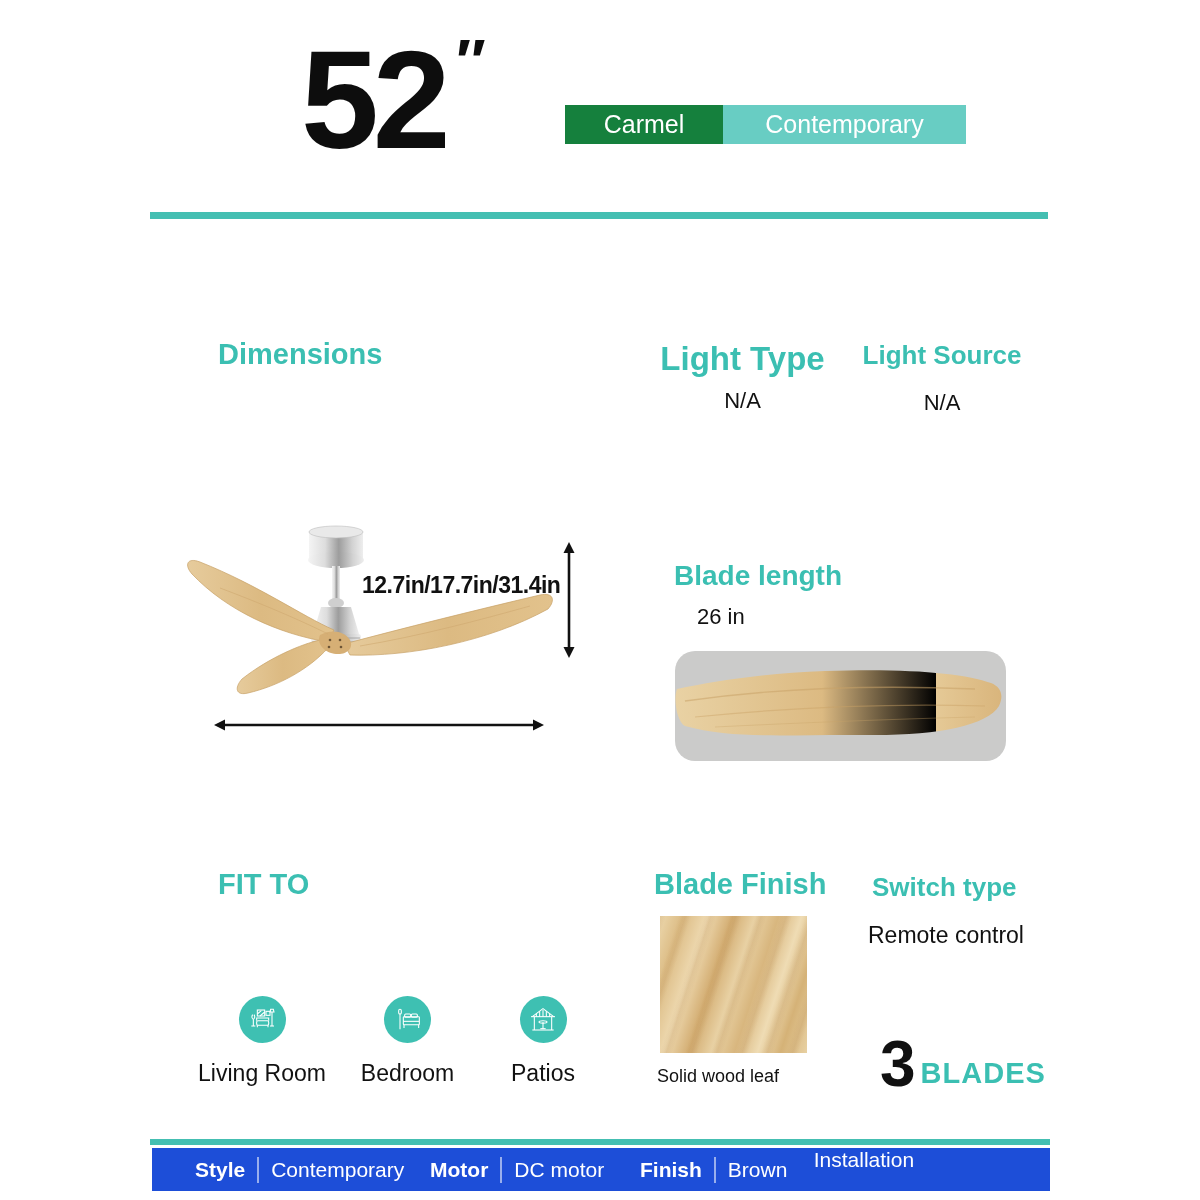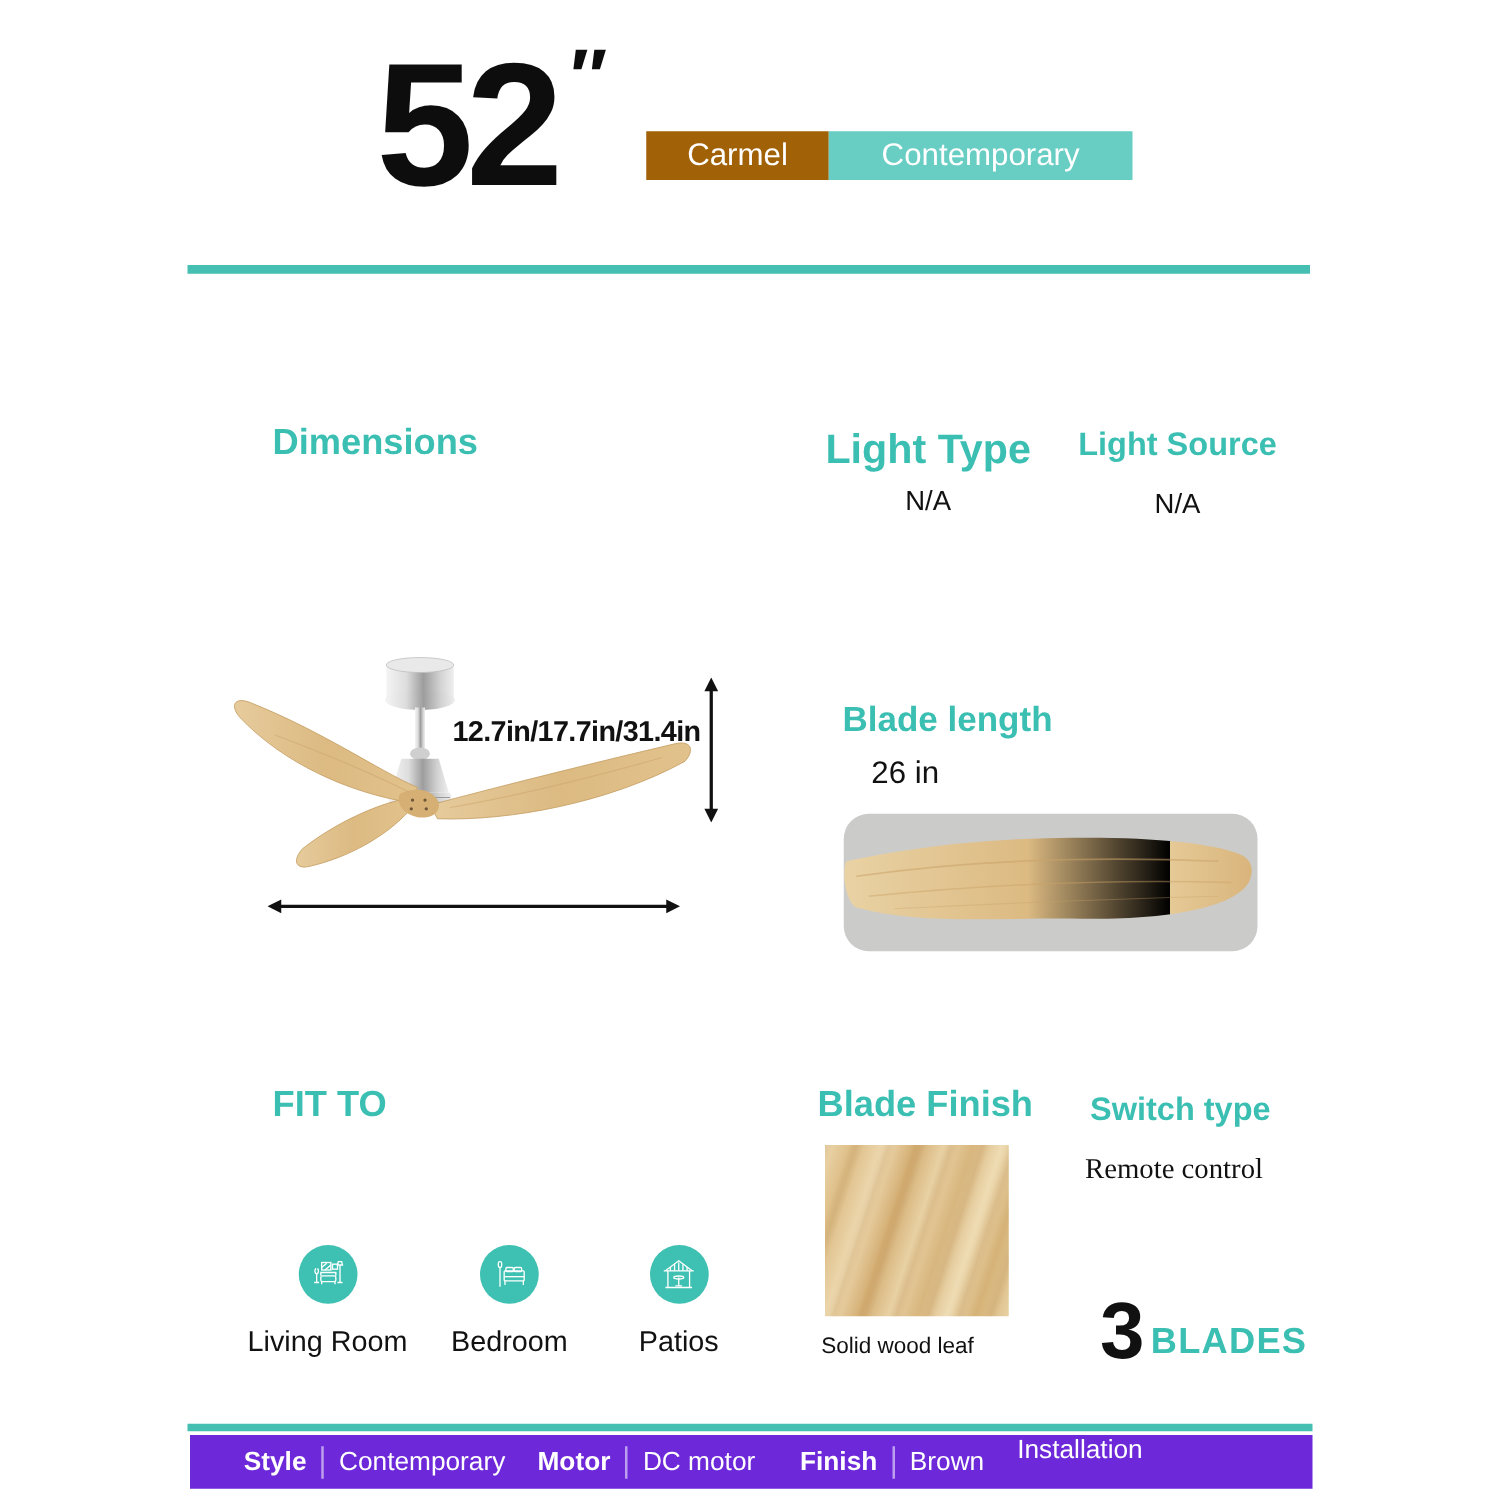--- a/index.html
+++ b/index.html
@@ -13,40 +13,40 @@
     position:absolute; left:301px; top:30px;
     font-size:140px; font-weight:bold; letter-spacing:-6px;
     color:#0d0d0d; line-height:1;
   }
   .prime {
     display:inline-block; font-size:62px; font-style:italic;
     position:relative; top:-66px; margin-left:8px; letter-spacing:0;
   }
   .badge { position:absolute; left:517px; top:105px; height:39px; display:flex; }
   .badge-seg { display:flex; align-items:center; justify-content:center; color:#fff; font-size:25px; }
-  .badge-dark { width:146px; background:#a16207; }
+  .badge-dark { width:158px; background:#15803d;margin-left:48px; }
   .badge-light { width:243px; background:#68cdc3; }
   .top-divider { position:absolute; left:150px; top:212px; width:898px; height:7px; background:#44bfb2; }
 
   
   .teal-h { position:absolute; color:#3bbfb2; font-weight:bold; }
   .h-dimensions { left:218px; top:338px; font-size:29px; }
   .h-light-type { left:660px; top:340px; width:165px; text-align:center; font-size:33px; }
   .h-light-source { left:852px; top:340px; width:180px; text-align:center; font-size:26px; }
   .h-blade-length { left:674px; top:560px; font-size:28px; }
   .h-fit-to { left:218px; top:868px; font-size:29px; }
   .h-blade-finish { left:654px; top:868px; font-size:29px; }
   .h-switch-type { left:872px; top:872px; font-size:26px; }
 
   .plain-val { position:absolute; color:#111; }
   .v-light-type { left:660px; top:388px; width:165px; text-align:center; font-size:22px; }
   .v-light-source { left:852px; top:390px; width:180px; text-align:center; font-size:22px; }
-  .v-blade-length { left:697px; top:604px; font-size:25px; }
+  .v-blade-length { left:697px; top:604px; font-size:22px; }
   .v-fit-to { left:333px; top:864px; font-size:32px; letter-spacing:0.5px; }
-  .v-switch { left:868px; top:922px; font-size:23px;font-family:Liberation Serif, serif; }
+  .v-switch { left:868px; top:922px; font-size:23px; }
   .finish-caption { left:657px; top:1066px; font-size:18px; }
 
   
   .fan-svg { position:absolute; left:160px; top:518px; width:420px; height:215px; }
   .vdim { position:absolute; left:560px; top:542px; width:18px; height:116px; }
   .hdim { position:absolute; left:214px; top:716px; width:330px; height:18px; }
   .height-label { position:absolute; left:362px; top:572px; font-size:23px; font-weight:bold; letter-spacing:-0.5px; }
   .width-label { position:absolute; left:214px; top:740px; width:330px; text-align:center; font-size:31px; font-weight:bold; }
 
   
@@ -75,21 +75,21 @@
       linear-gradient(108deg, #ecd7ac 0%, #dcbc85 12%, #eed9b0 25%, #d3ad72 38%, #e9d2a5 50%, #d8b67e 62%, #efdcb4 74%, #d5b277 86%, #e8d1a3 100%);
   }
 
   
   .blades-row { position:absolute; left:880px; top:1032px; display:flex; align-items:flex-end; }
   .blades-count { font-size:64px; font-weight:bold; color:#111; line-height:1; }
   .blades-word { font-size:29px; font-weight:bold; color:#3bbfb2; margin-left:5px; margin-bottom:6px; letter-spacing:1px; }
 
   
   .footer-line { position:absolute; left:150px; top:1139px; width:900px; height:6px; background:#44bfb2; }
-  .footer-bar { position:absolute; left:152px; top:1148px; width:898px; height:43px; background:#6d28d9; }
+  .footer-bar { position:absolute; left:152px; top:1148px; width:898px; height:43px; background:#1d4ed8; }
   .fgroup { position:absolute; top:0; height:100%; display:flex; align-items:center; gap:12px; color:#fff; font-size:21px; white-space:nowrap; }
   .fg-1 { left:43px; } .fg-2 { left:278px; } .fg-3 { left:488px;justify-content:flex-end; } .fg-4 { left:660px;flex-direction:column; }
   .flabel { font-weight:bold; }
   .fg-4 .flabel { font-weight:400; }
   .fsep { width:2px; height:26px; background:rgba(255,255,255,0.55); }
 </style>
 </head>
 <body>
 
 <div id="page">

